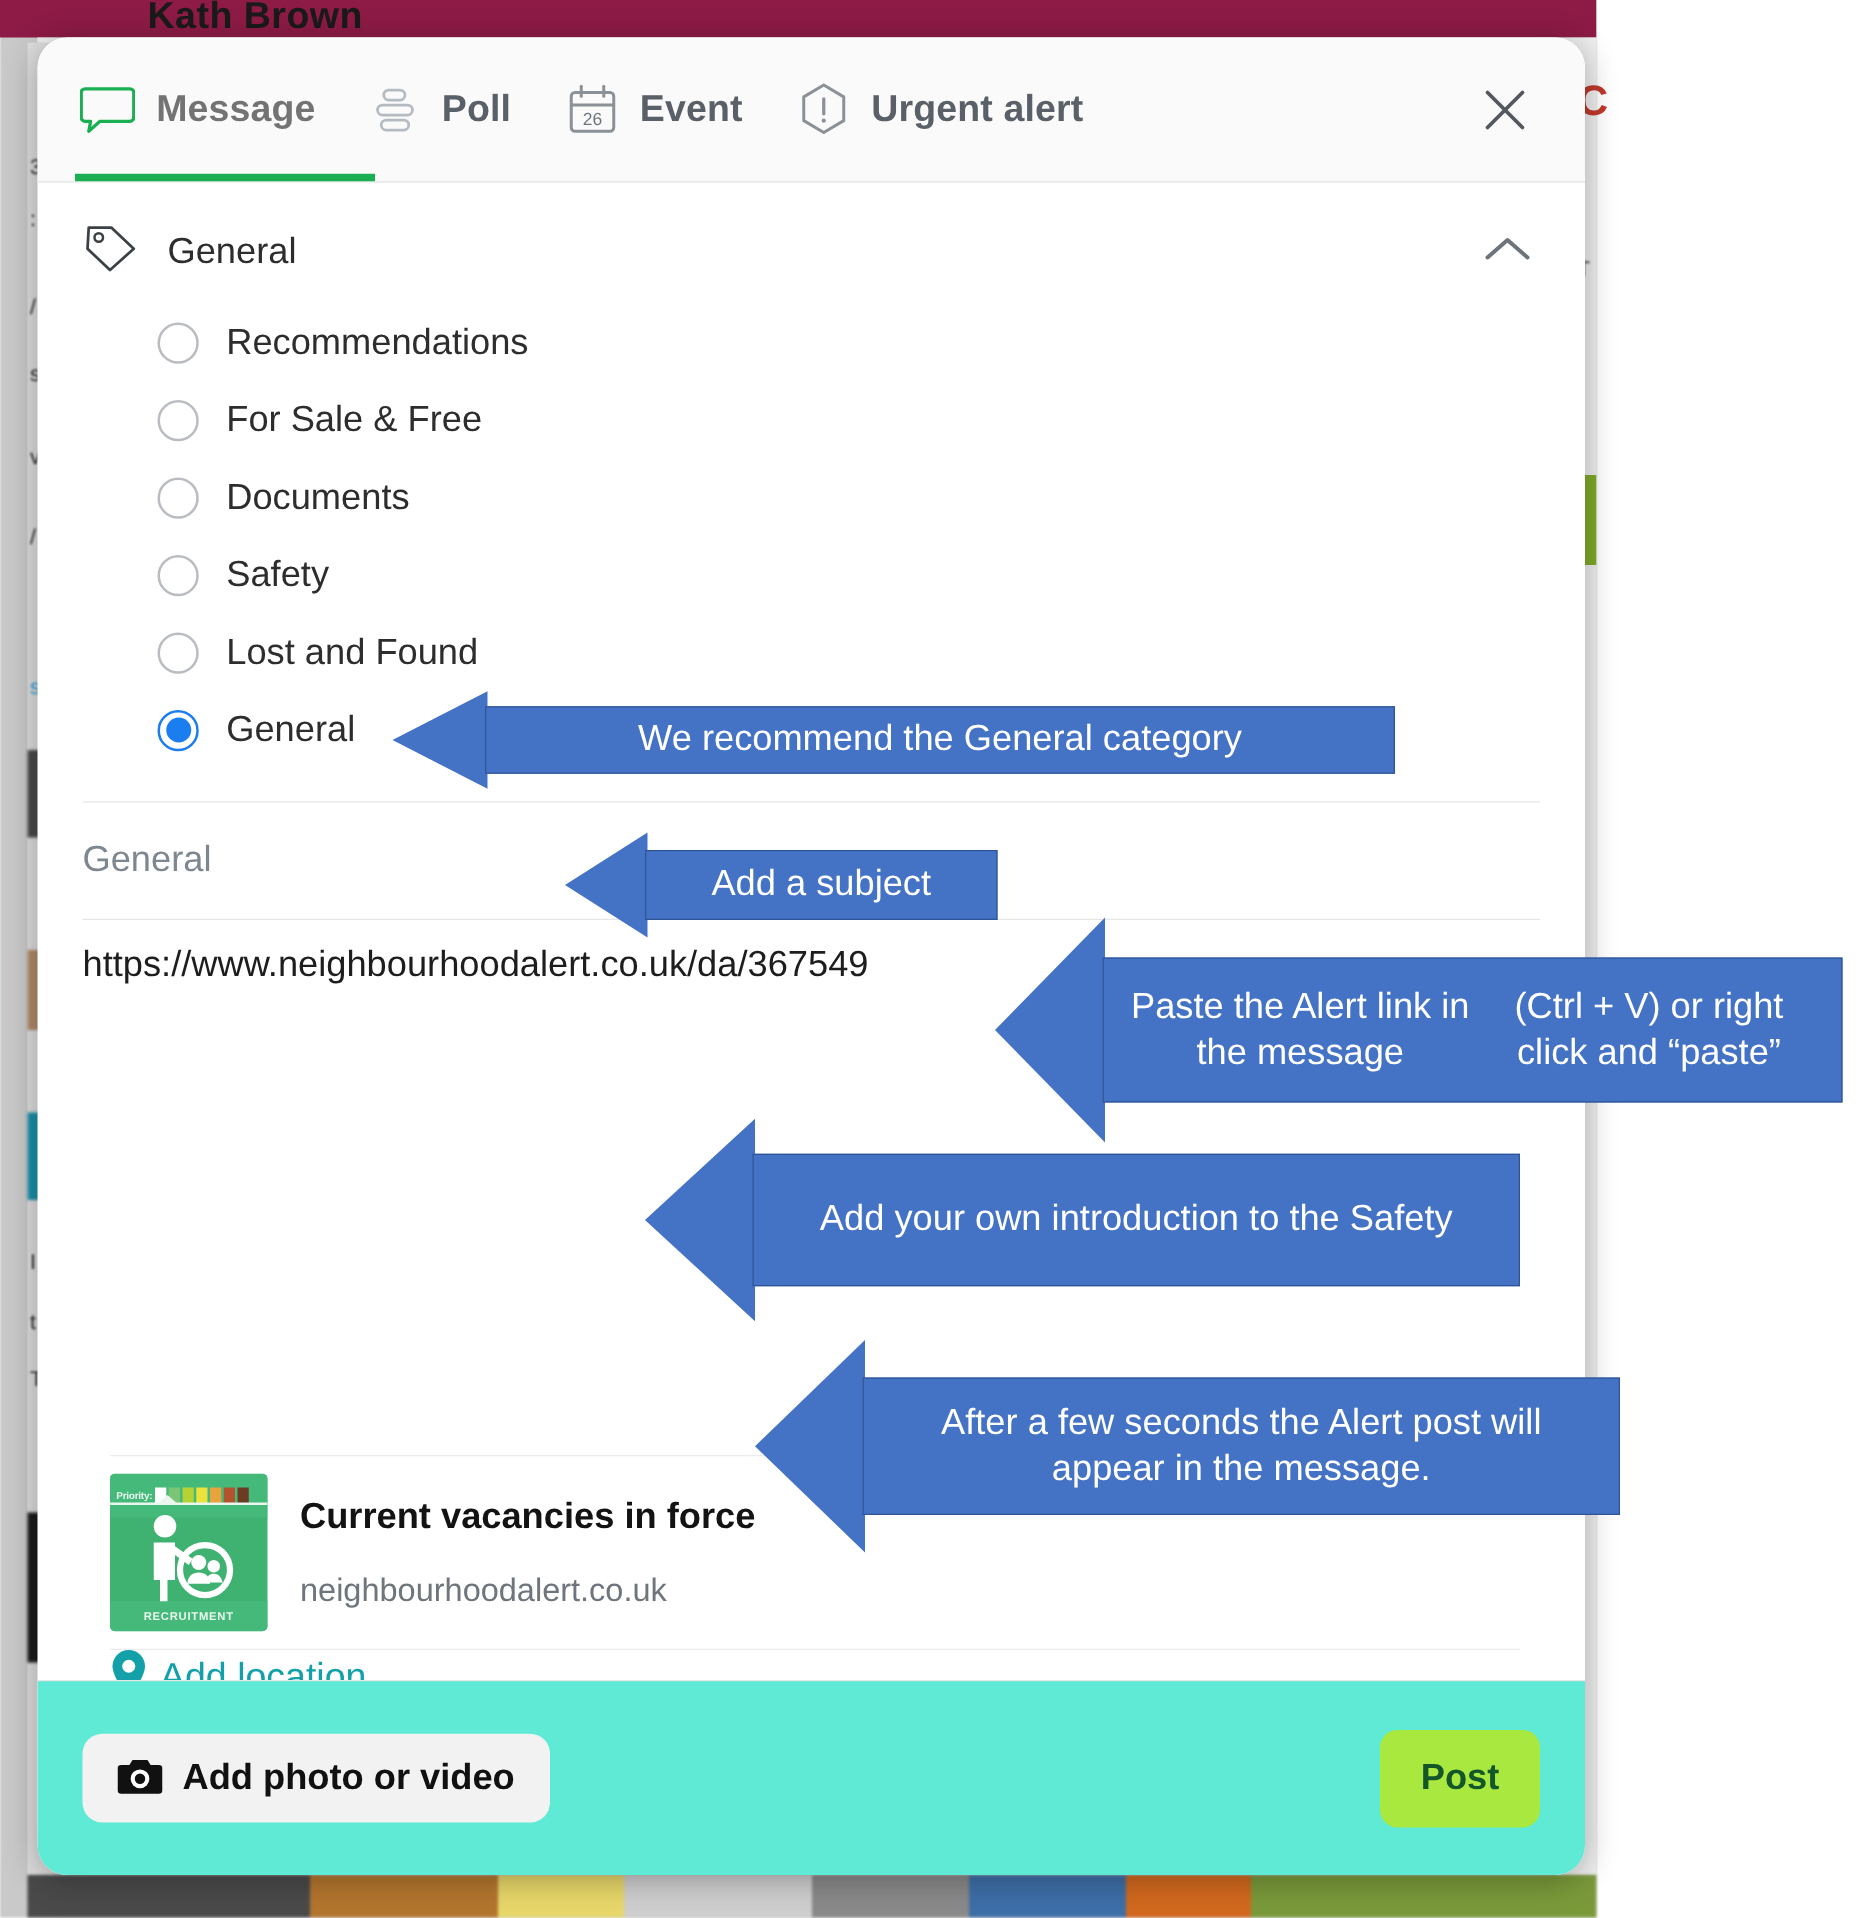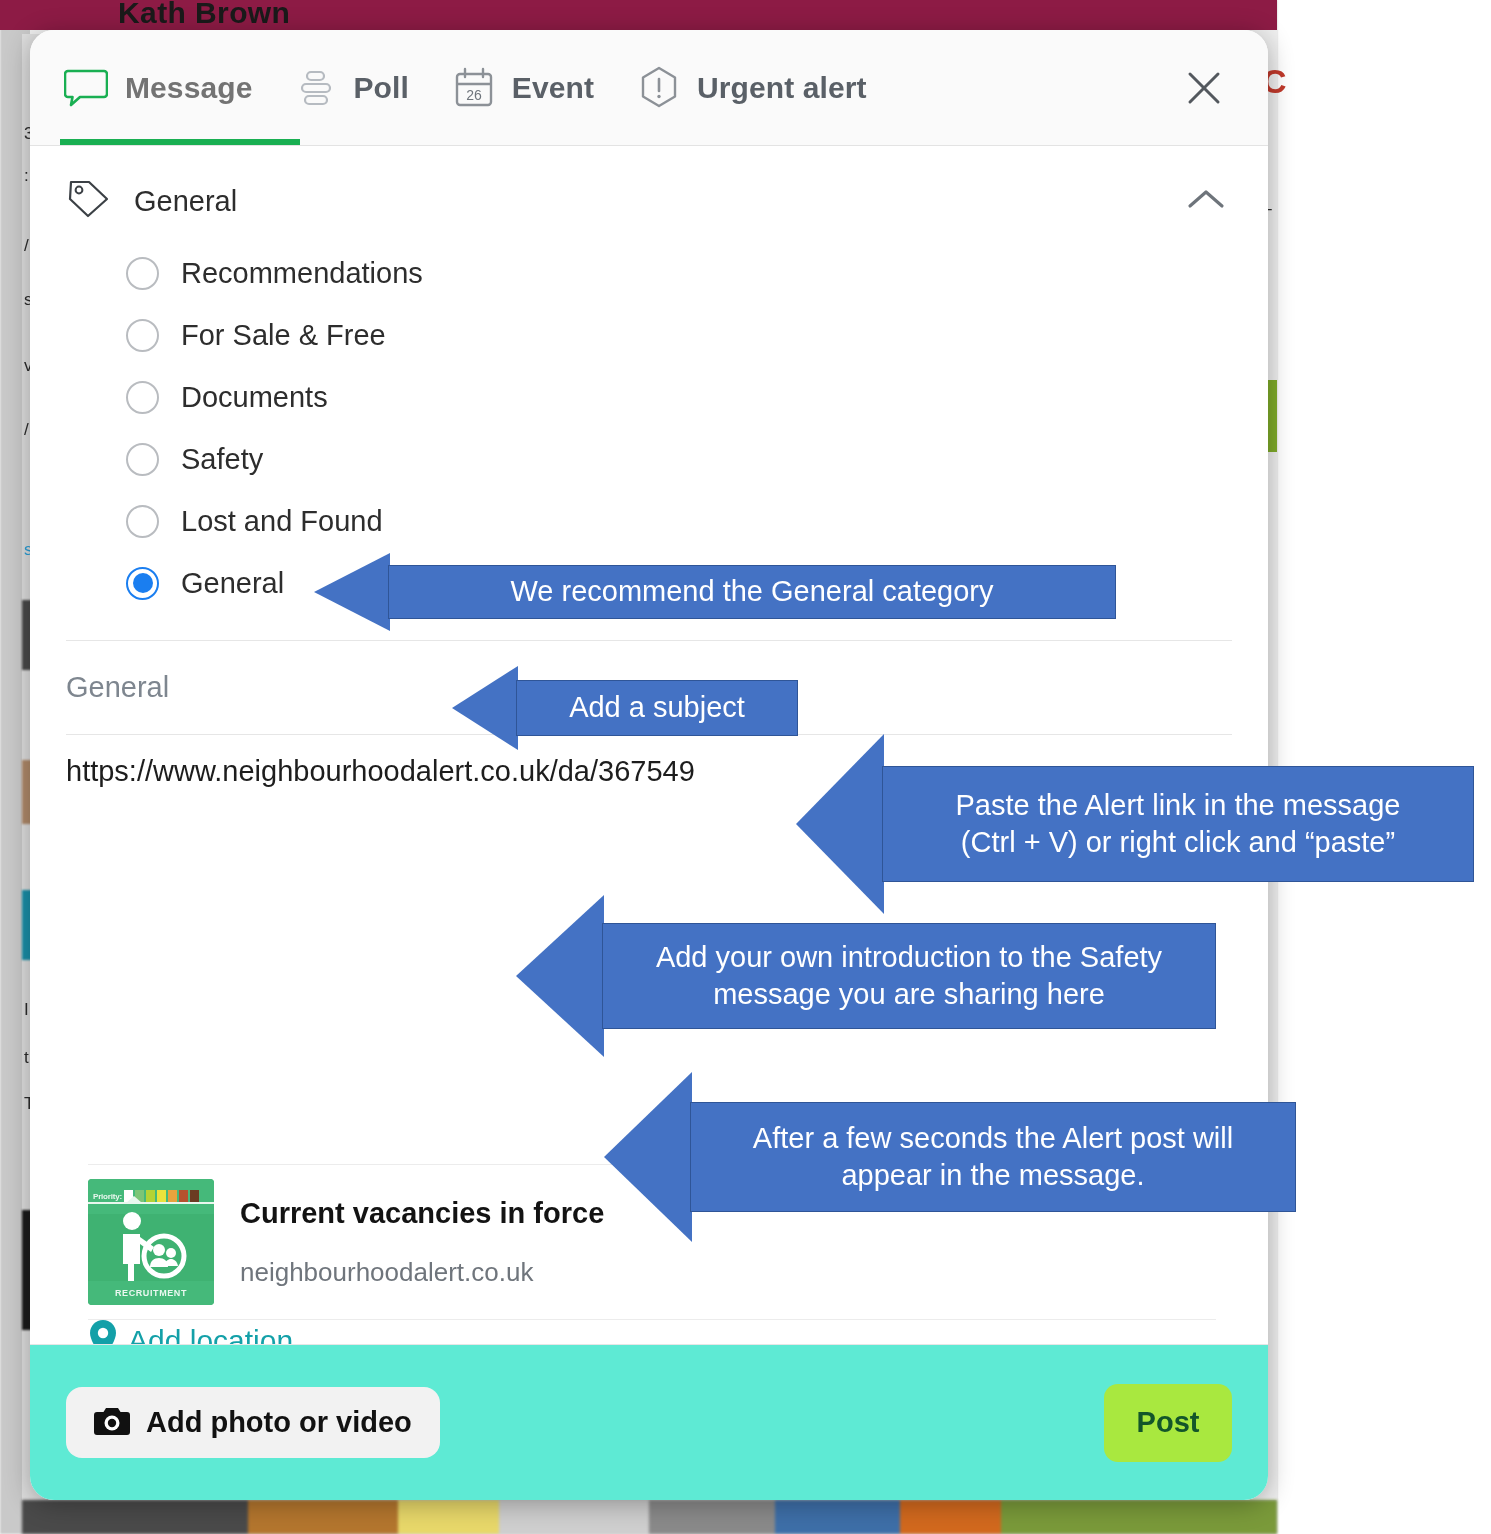--- a/index.html
+++ b/index.html
@@ -603,31 +603,30 @@
 
 <div class="callout" style="left:452px; top:666px; width:346px; height:84px;">
   <div class="head" style="--h:42px; --w:66px; left:0; top:0;"></div>
   <div class="body" style="left:64px; top:14px; width:282px; height:56px;">
     <span>Add a subject</span>
   </div>
 </div>
 
 <div class="callout" style="left:796px; top:734px; width:678px; height:180px;">
   <div class="head" style="--h:90px; --w:88px; left:0; top:0;"></div>
-  <div class="body" style="left:86px; top:32px; width:592px; height:116px; flex-direction:column;">
+  <div class="body" style="left:86px; top:32px; width:592px; height:116px; flex-direction:row;">
     <span>Paste the Alert link in the message</span>
     <span>(Ctrl + V) or right click and “paste”</span>
   </div>
 </div>
 
 <div class="callout" style="left:516px; top:895px; width:700px; height:162px;">
   <div class="head" style="--h:81px; --w:88px; left:0; top:0;"></div>
   <div class="body" style="left:86px; top:28px; width:614px; height:106px; flex-direction:column;">
     <span>Add your own introduction to the Safety</span>
-    <span>message you are sharing here</span>
   </div>
 </div>
 
 <div class="callout" style="left:604px; top:1072px; width:692px; height:170px;">
   <div class="head" style="--h:85px; --w:88px; left:0; top:0;"></div>
   <div class="body" style="left:86px; top:30px; width:606px; height:110px; flex-direction:column;">
     <span>After a few seconds the Alert post will</span>
     <span>appear in the message.</span>
   </div>
 </div>

